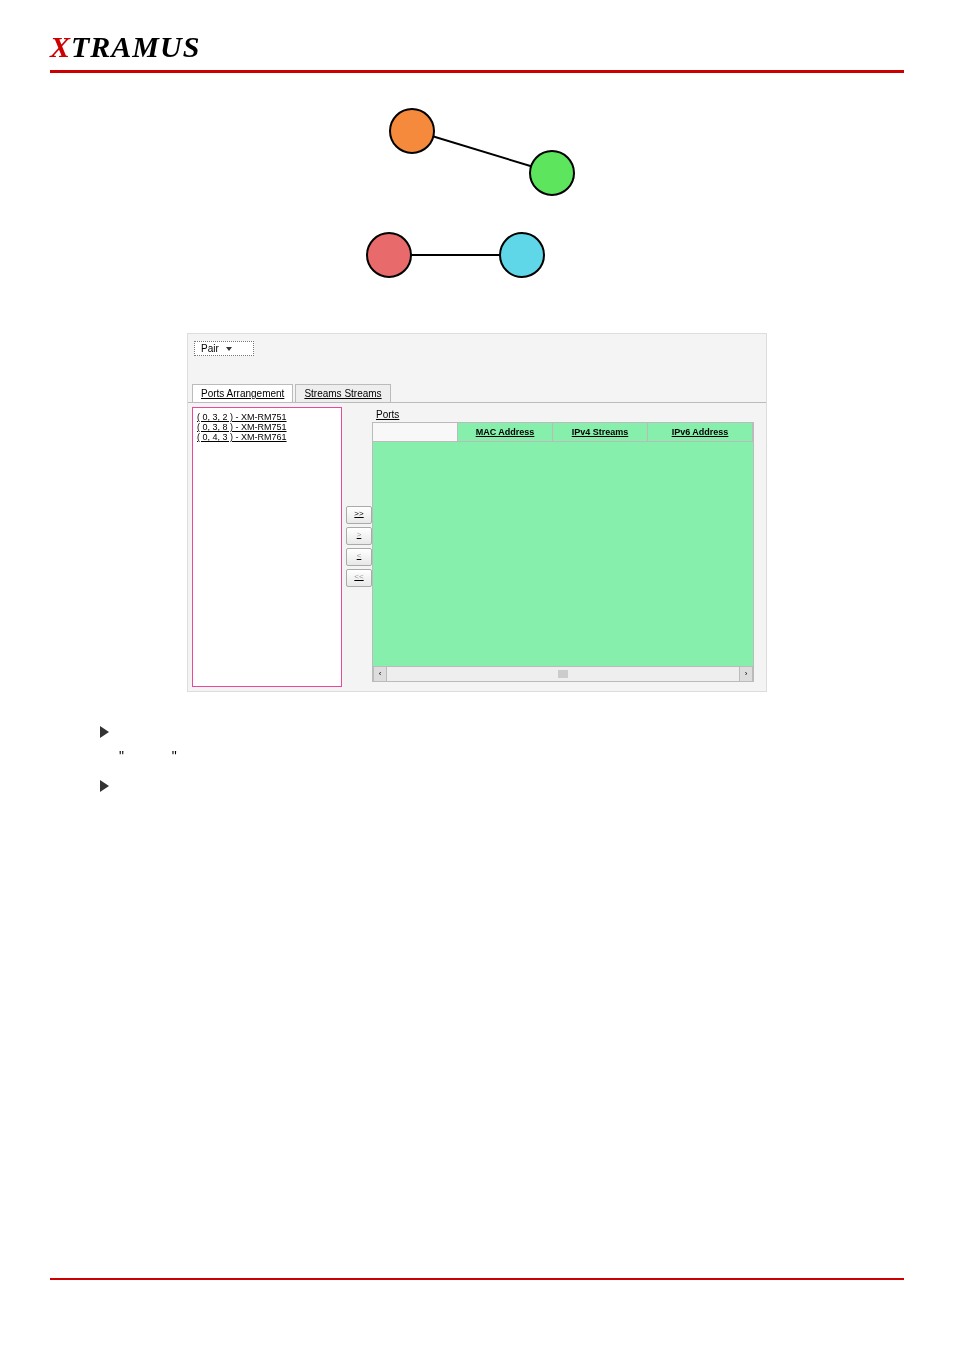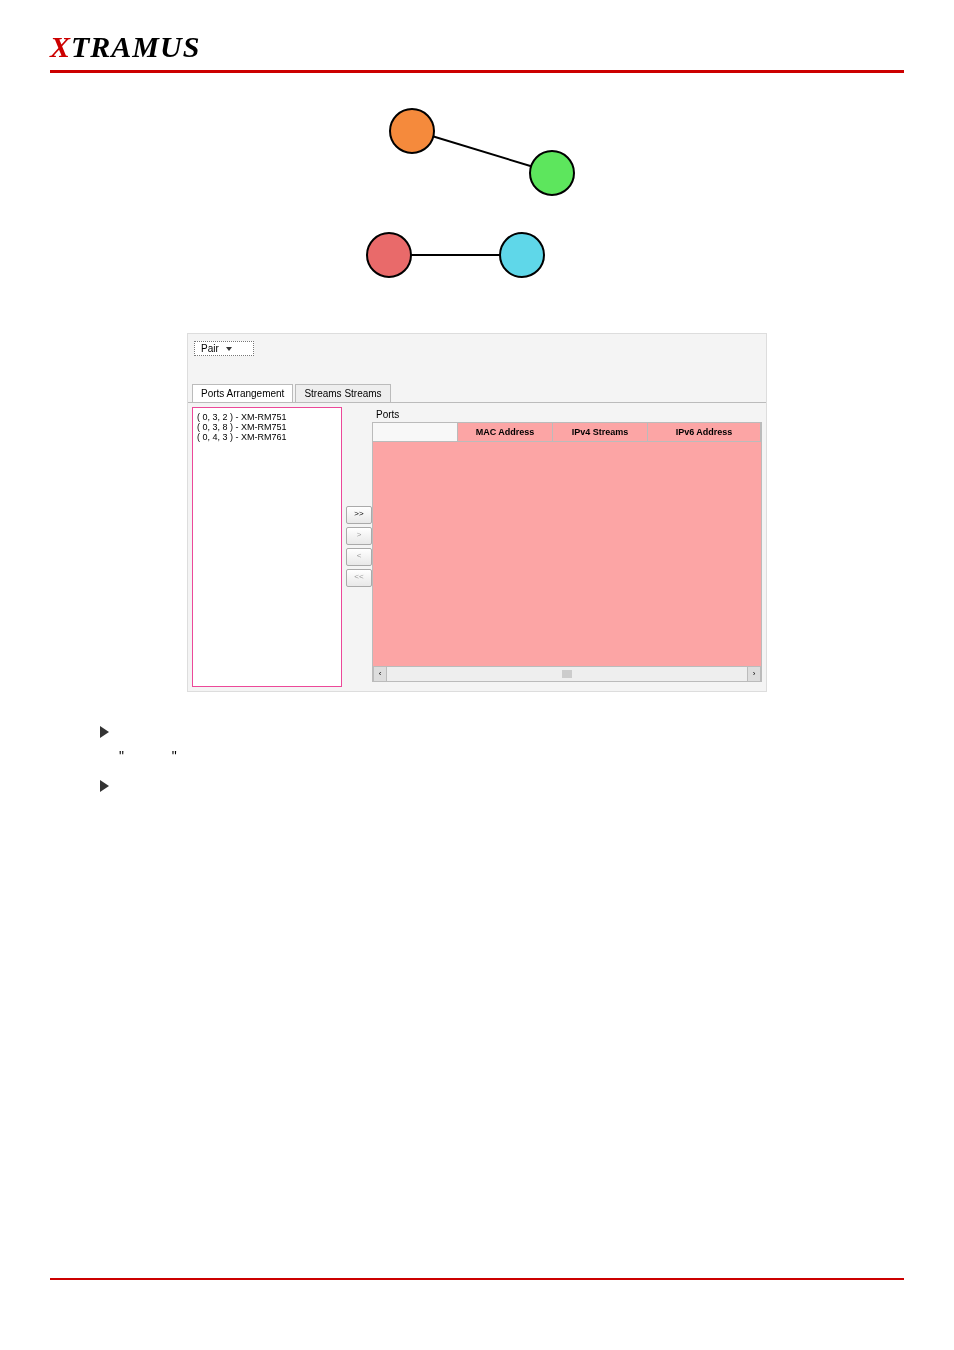--- a/index.html
+++ b/index.html
@@ -40,20 +40,21 @@
     margin-top: 20px;
     margin-bottom: 30px;
   }
   svg { display: block; margin: 0 auto; }
   .app-window {
     width: 580px;
     margin: 20px auto 30px auto;
     background: #f4f4f4;
     border: 1px solid #ddd;
     box-sizing: border-box;
+    text-decoration: underline;
   }
   .dropdown-row {
     padding: 4px 6px;
   }
   .dropdown {
     display: inline-block;
     border: 1px dotted #777;
     background: #fff;
     font-size: 10px;
     padding: 1px 4px 1px 6px;
@@ -97,26 +98,26 @@
     width:24px; height:16px;
     border:1px solid #aaa;
     background: linear-gradient(#fff,#e8e8e8);
     font-size:8px; line-height:14px;
     margin:3px auto; border-radius:2px;
     color:#999;
   }
   .btn-small.enabled { color:#000; }
   .right-area {
     flex:1;
-    margin:4px 4px 4px 0;
+    margin:4px 12px 4px 0;
   }
   .ports-label { font-size:10px; padding:2px 0 2px 4px; }
   .ports-table {
     border:1px solid #bbb;
-    background:#fca5a5;
+    background:#86efac;
     height: 258px;
     overflow:hidden;
     position:relative;
   }
   .pt-header { display:flex; font-size:9px; font-weight:bold; border-bottom:1px solid #bbb;}
   .pt-header .cell { border-right:1px solid #bbb; padding:4px 2px; text-align:center; }
   .cell.c0 { width:80px; background:#f8f8f8;}
   .cell.c1 { width:90px; }
   .cell.c2 { width:90px; }
   .cell.c3 { flex:1; }

